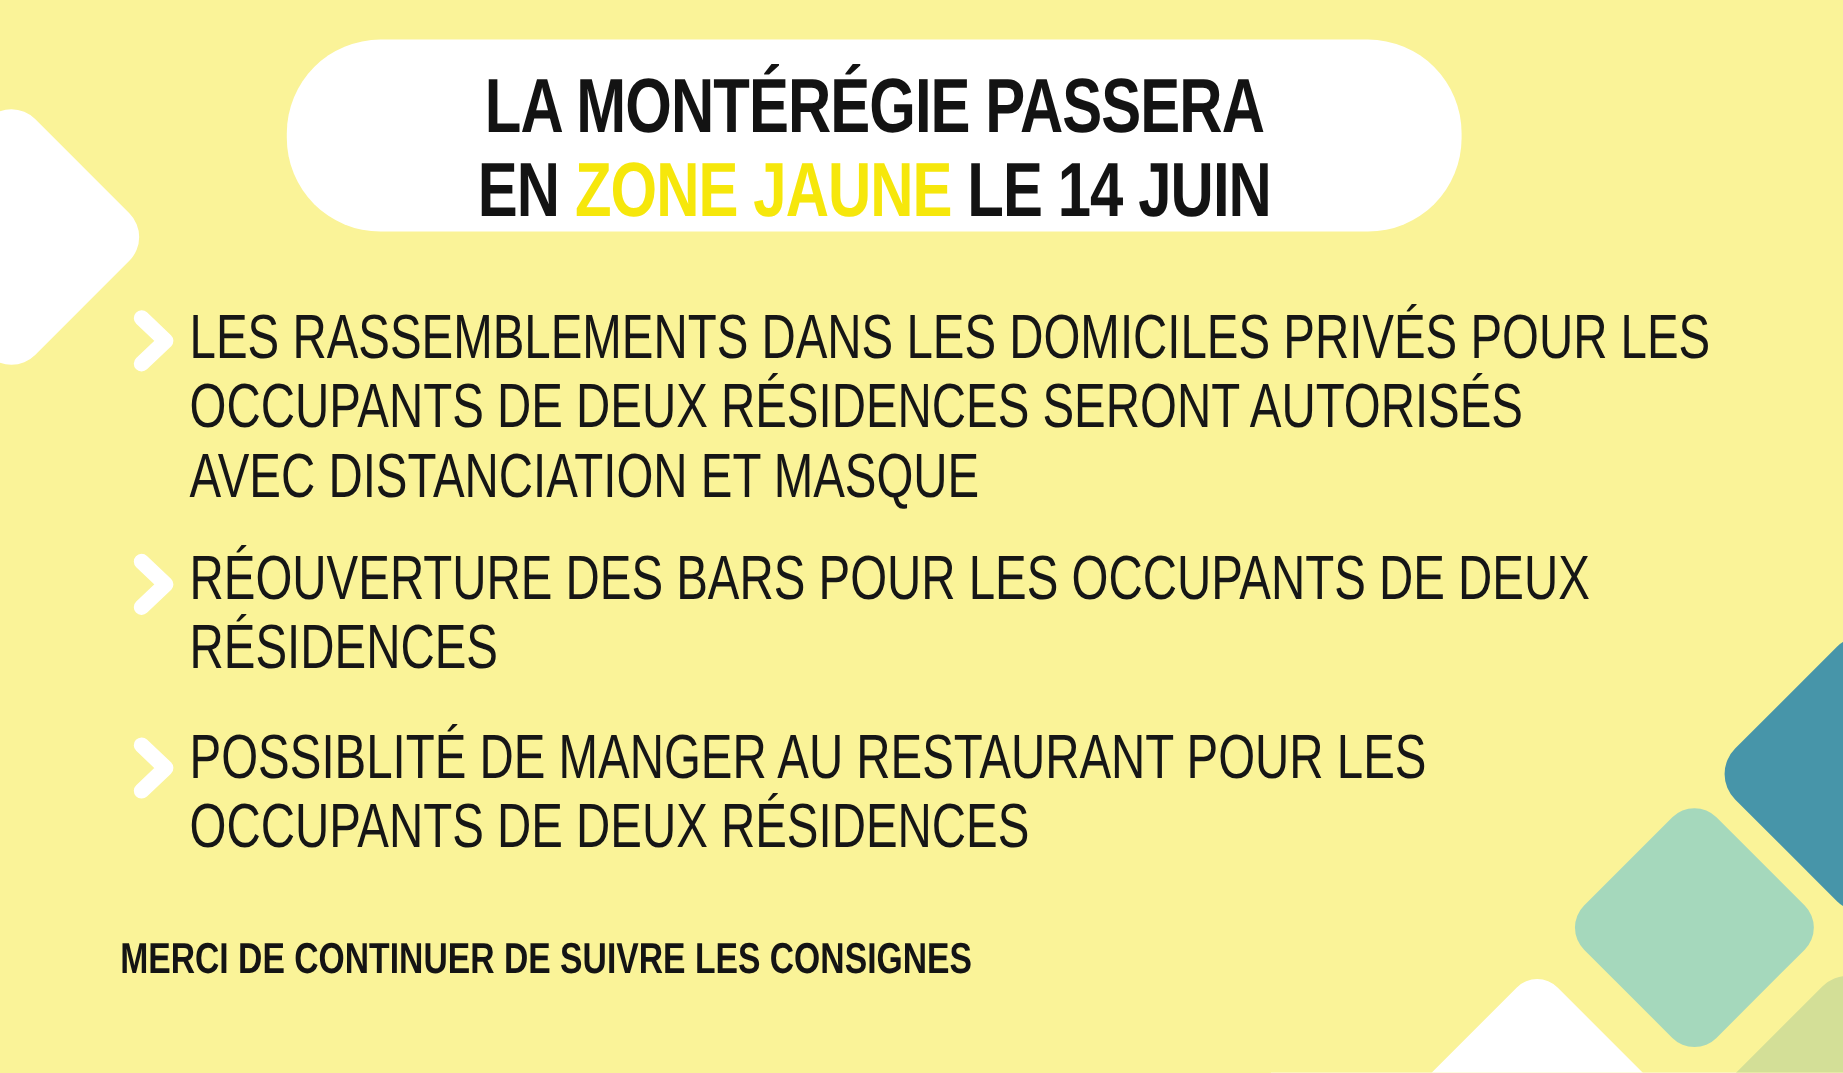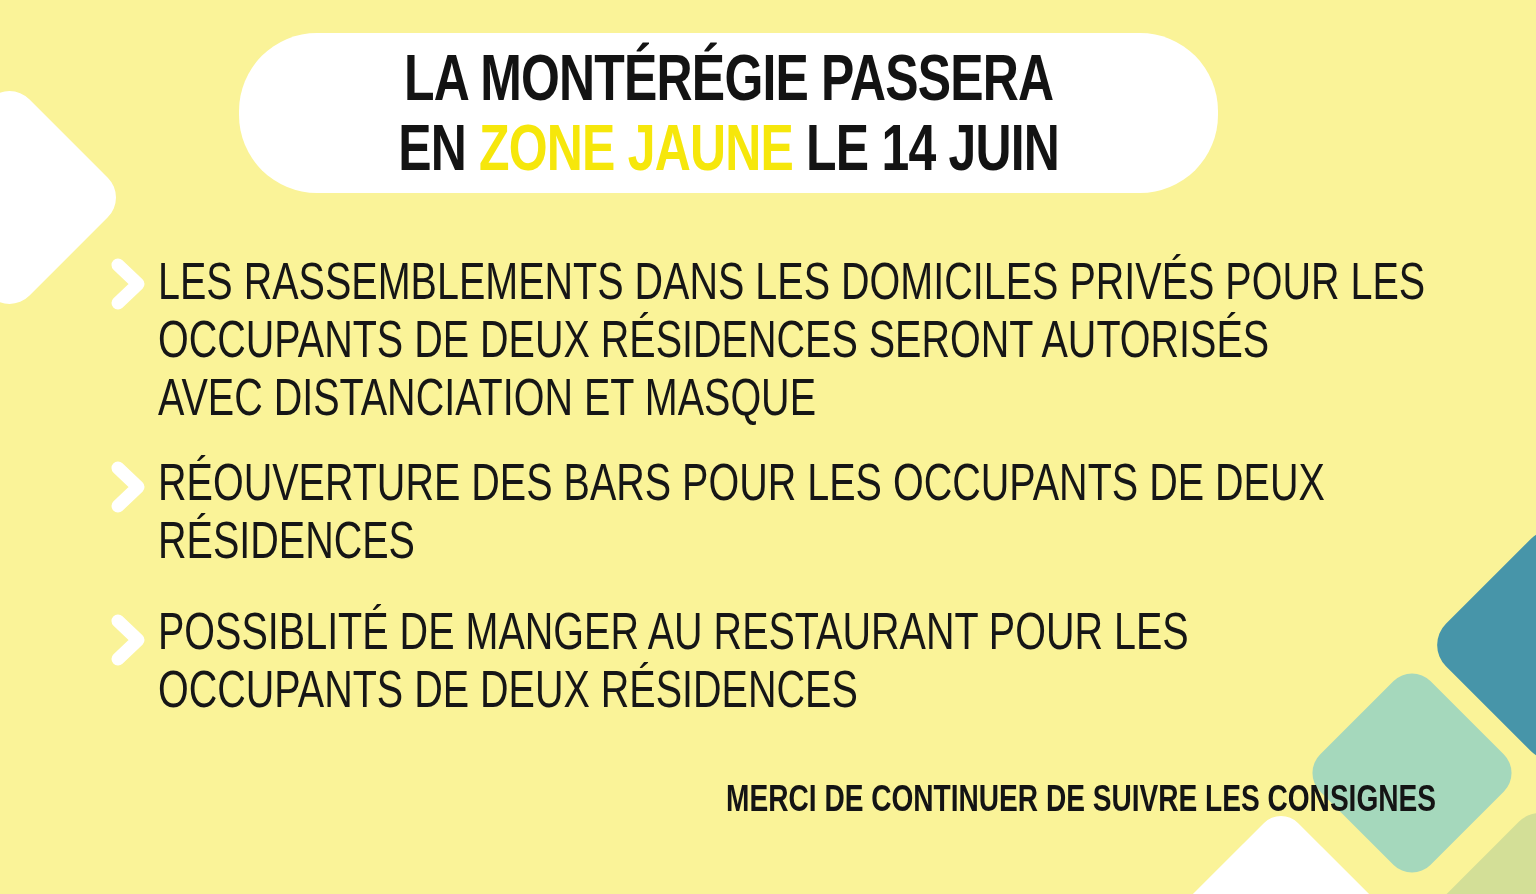--- a/index.html
+++ b/index.html
@@ -34,21 +34,21 @@
     left: 1206px; top: 837px; width: 150px; height: 150px;
     border-radius: 24px; background: #FFFFFF;
   }
   
   .title-pill {
     position: absolute;
     left: 239px; top: 33px;
     width: 979px; height: 160px;
     background: #FFFFFF;
     border-radius: 78px;
-    display: flex; align-items: center; justify-content: center;
+    display: flex; align-items: flex-end; justify-content: center;
   }
   .title-text {
     transform: scaleX(0.78);
     transform-origin: center;
     text-align: center;
     font-weight: bold;
     font-size: 64px;
     line-height: 70px;
     letter-spacing: -1px;
     color: #131313;
@@ -72,21 +72,21 @@
     font-weight: normal;
     letter-spacing: 0px;
     white-space: pre-line;
     transform: scaleX(0.76);
     transform-origin: left top;
     color: #161616;
   }
   
   .footer {
     position: absolute; left: 0; right: 0; top: 778px;
-    text-align: right;
+    text-align: left;
   }
   .footer-inner {
     display: inline-block;
     transform: scaleX(0.78);
     transform-origin: center;
     font-weight: bold;
     font-size: 36px;
     line-height: 42px;
     color: #141414;
     white-space: nowrap;

